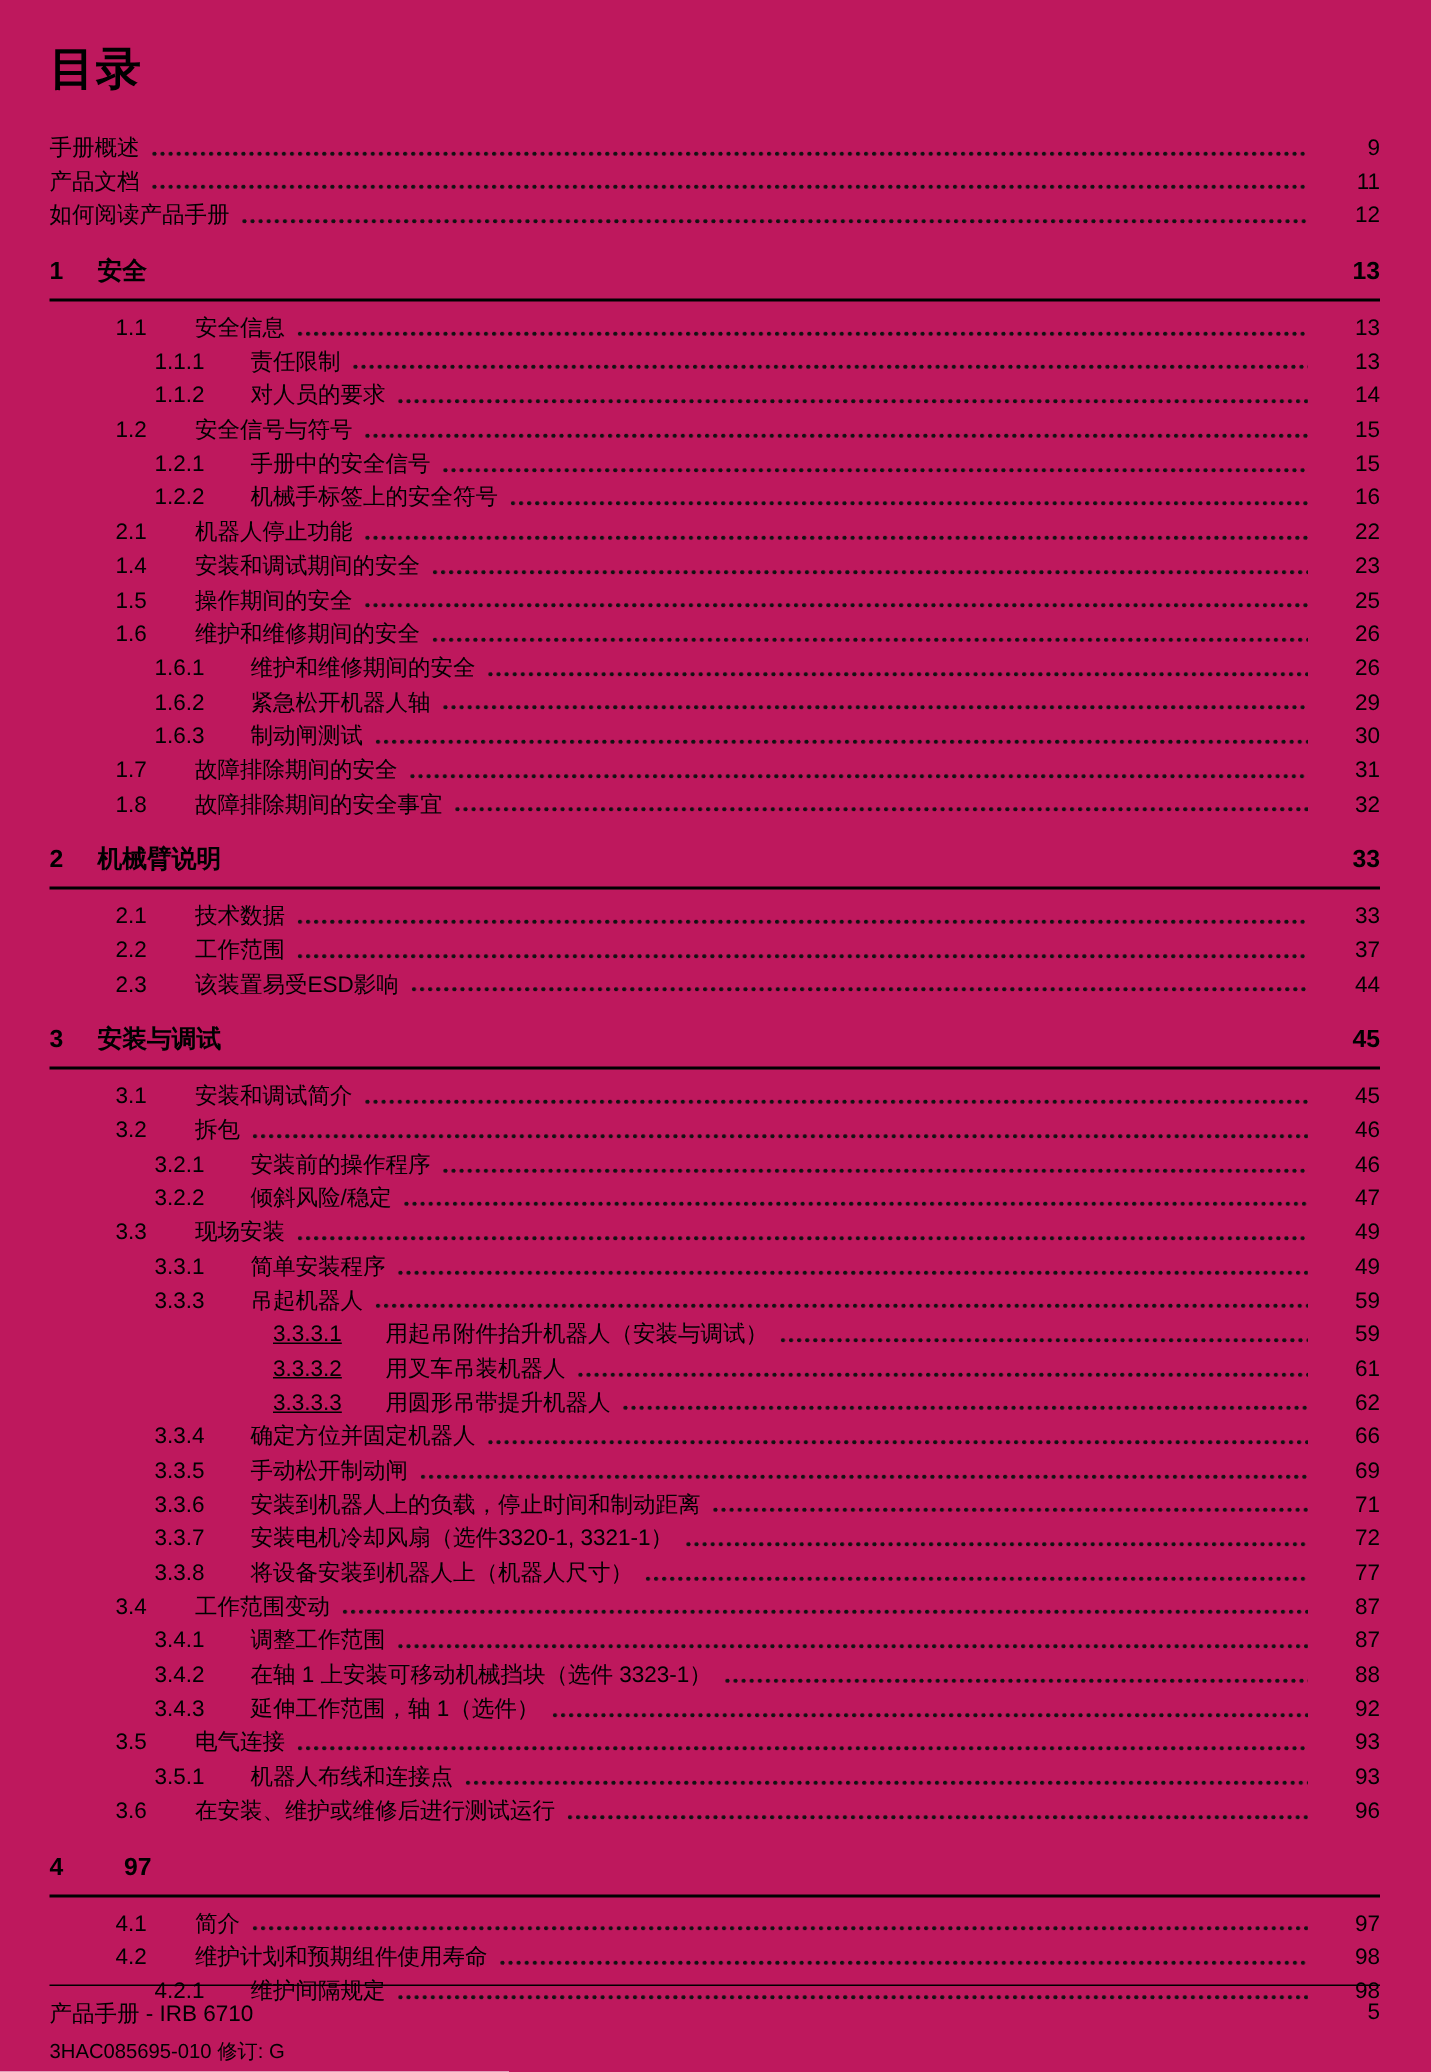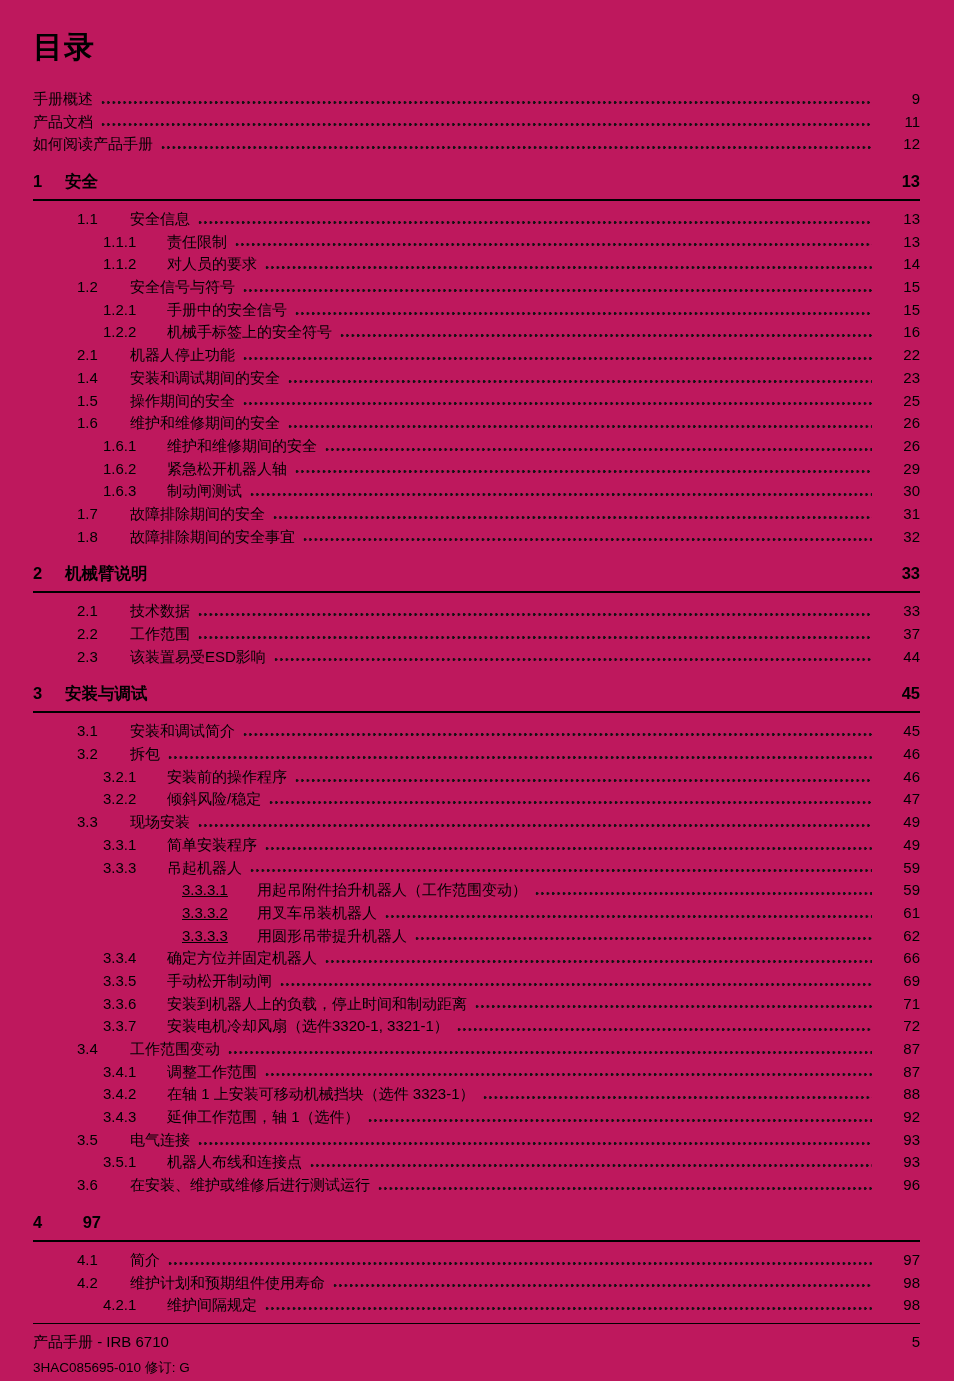--- a/index.html
+++ b/index.html
@@ -276,21 +276,21 @@
           <span class="page-num">49</span>
         </div>
         <div class="toc-row lvl-3">
           <span class="num">3.3.3</span>
           <span class="title">吊起机器人</span>
           <div class="leader"></div>
           <span class="page-num">59</span>
         </div>
         <div class="toc-row lvl-4">
           <span class="num">3.3.3.1</span>
-          <span class="title">用起吊附件抬升机器人（工作范围变动）</span>
+          <span class="title">用起吊附件抬升机器人（安装与调试）</span>
           <div class="leader"></div>
           <span class="page-num">59</span>
         </div>
         <div class="toc-row lvl-4">
           <span class="num">3.3.3.2</span>
           <span class="title">用叉车吊装机器人</span>
           <div class="leader"></div>
           <span class="page-num">61</span>
         </div>
         <div class="toc-row lvl-4">
@@ -315,20 +315,26 @@
           <span class="num">3.3.6</span>
           <span class="title">安装到机器人上的负载，停止时间和制动距离</span>
           <div class="leader"></div>
           <span class="page-num">71</span>
         </div>
         <div class="toc-row lvl-3">
           <span class="num">3.3.7</span>
           <span class="title">安装电机冷却风扇（选件3320-1, 3321-1）</span>
           <div class="leader"></div>
           <span class="page-num">72</span>
+        </div>
+        <div class="toc-row lvl-3">
+          <span class="num">3.3.8</span>
+          <span class="title">将设备安装到机器人上（机器人尺寸）</span>
+          <div class="leader"></div>
+          <span class="page-num">77</span>
         </div>
         <div class="toc-row lvl-2">
           <span class="num">3.4</span>
           <span class="title">工作范围变动</span>
           <div class="leader"></div>
           <span class="page-num">87</span>
         </div>
         <div class="toc-row lvl-3">
           <span class="num">3.4.1</span>
           <span class="title">调整工作范围</span>

